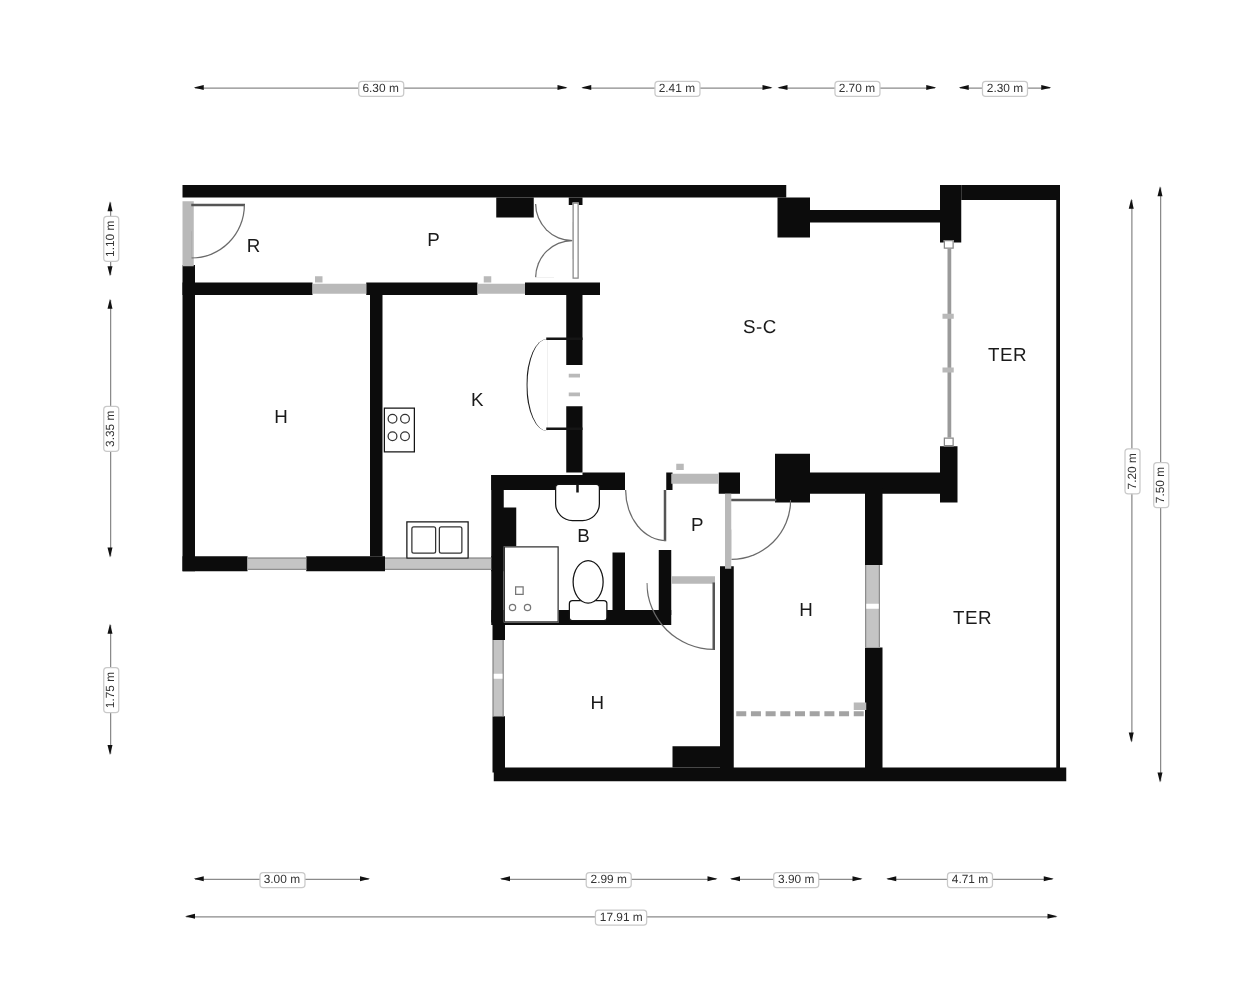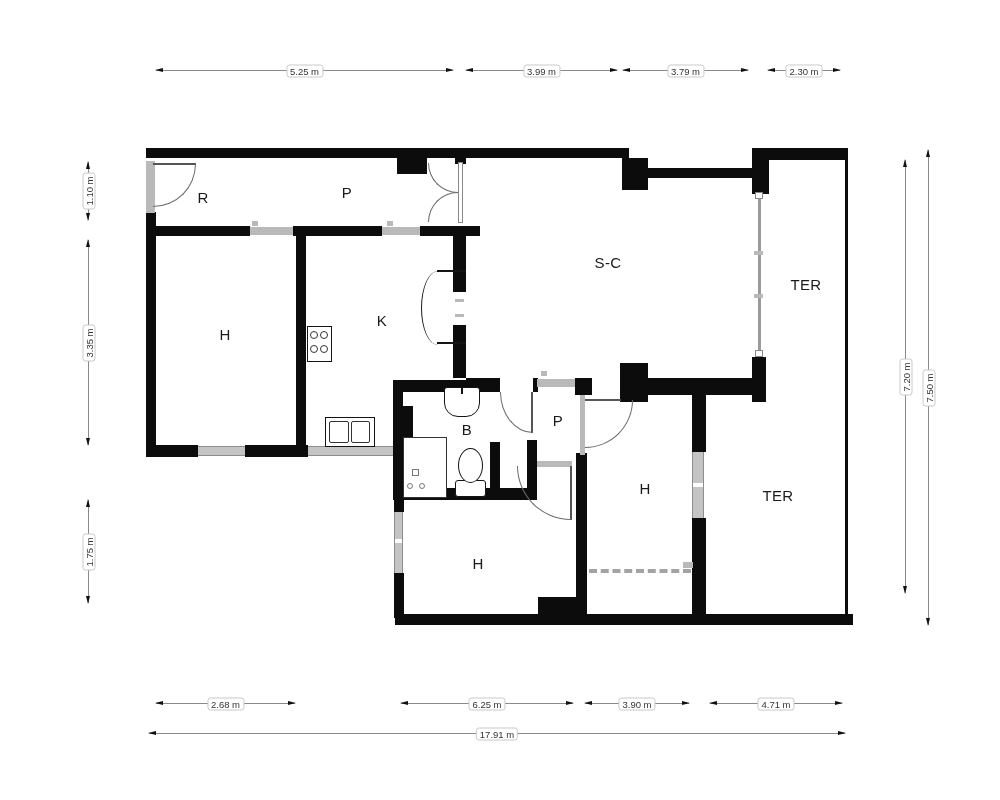--- a/index.html
+++ b/index.html
@@ -164,47 +164,47 @@
   <span class="rlabel" style="left:806px;top:284px">TER</span>
   <span class="rlabel" style="left:467px;top:429px">B</span>
   <span class="rlabel" style="left:558px;top:420px">P</span>
   <span class="rlabel" style="left:645px;top:488px">H</span>
   <span class="rlabel" style="left:478px;top:563px">H</span>
   <span class="rlabel" style="left:778px;top:495px">TER</span>
 
   <div class="dim h" style="left:156px;top:70px;width:297px">
     <i class="ah l"></i>
       <i class="ah r"></i>
-    <span class="dl">5.25 m</span>
+    <span class="dl">6.30 m</span>
   </div>
   <div class="dim h" style="left:466px;top:70px;width:151px">
     <i class="ah l"></i>
       <i class="ah r"></i>
-    <span class="dl">3.99 m</span>
+    <span class="dl">2.41 m</span>
   </div>
   <div class="dim h" style="left:623px;top:70px;width:125px">
     <i class="ah l"></i>
       <i class="ah r"></i>
-    <span class="dl">3.79 m</span>
+    <span class="dl">2.70 m</span>
   </div>
   <div class="dim h" style="left:768px;top:70px;width:72px">
     <i class="ah l"></i>
       <i class="ah r"></i>
     <span class="dl">2.30 m</span>
   </div>
 
   <div class="dim h" style="left:156px;top:703px;width:139px">
     <i class="ah l"></i>
       <i class="ah r"></i>
-    <span class="dl">2.68 m</span>
+    <span class="dl">3.00 m</span>
   </div>
   <div class="dim h" style="left:401px;top:703px;width:172px">
     <i class="ah l"></i>
       <i class="ah r"></i>
-    <span class="dl">6.25 m</span>
+    <span class="dl">2.99 m</span>
   </div>
   <div class="dim h" style="left:585px;top:703px;width:104px">
     <i class="ah l"></i>
       <i class="ah r"></i>
     <span class="dl">3.90 m</span>
   </div>
   <div class="dim h" style="left:710px;top:703px;width:132px">
     <i class="ah l"></i>
       <i class="ah r"></i>
     <span class="dl">4.71 m</span>

